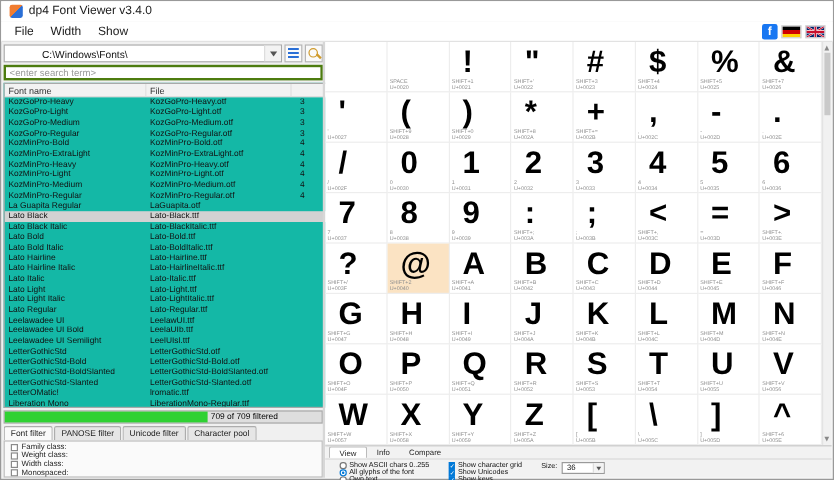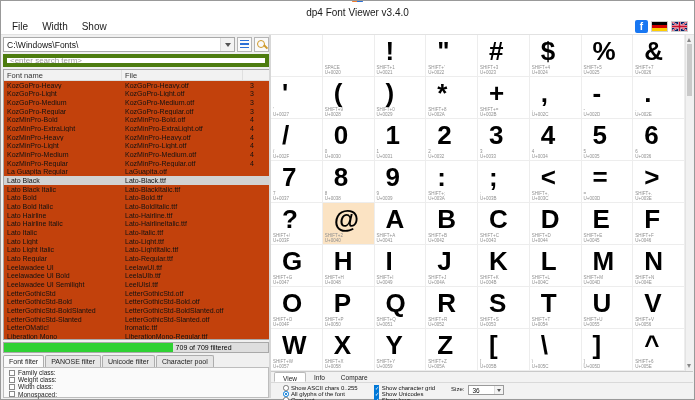--- a/index.html
+++ b/index.html
@@ -1,49 +1,49 @@
 <!DOCTYPE html>
 <html><head>
 <meta charset="utf-8">
 <style>
   * { margin:0; padding:0; box-sizing:border-box; }
   html,body { width:695px; height:400px; overflow:hidden; }
   body { font-family:"Liberation Sans", sans-serif; background:#f0f0f0; position:relative; }
   .window { position:absolute; inset:0; border:1px solid #999; background:#f0f0f0; }
 
   
-  .titlebar { position:absolute; top:0; left:0; right:0; height:17px; background:#fff; display:flex; align-items:center; gap:5px; padding-left:20px;flex-direction:column; }
+  .titlebar { position:absolute; top:0; left:0; right:0; height:17px; background:#fff; display:flex; align-items:center; gap:5px; padding-left:7px; }
   .app-icon { width:11px; height:11px; border-radius:2px; background:linear-gradient(135deg,#f07c30 0 50%,#2a6fd6 50% 100%); }
   .title-text { font-size:10px; color:#1a1a1a; }
   .menubar { position:absolute; top:17px; left:0; right:0; height:17px; background:#fff; border-bottom:1px solid #e2e2e2; display:flex; align-items:center; padding:0 4px; }
   .menu-items { display:flex; }
   .menu-item { font-size:10px; color:#1a1a1a; padding:2px 7px; }
   .menubar-right { margin-left:auto; display:flex; align-items:center; gap:3px; padding-right:2px; }
   .fb-icon { width:13px; height:13px; border-radius:2px; background:#1877f2; color:#fff; font-size:10px; font-weight:bold; text-align:center; line-height:13px; }
   .fb-icon::after { content:"f"; }
   .flag { width:17px; height:11px; border:1px solid #cfcfcf; display:block; }
   .flag-de { background:linear-gradient(#000 0 33%,#d00000 33% 66%,#ffce00 66% 100%); }
 
   
   .left { position:absolute; top:36px; left:2px; width:266px; height:362px; }
   .path-row { position:absolute; top:0; left:0; width:266px; height:15px; display:flex; gap:2px; }
-  .path-combo { width:232px; height:15px; border:1px solid #a9a9a9; background:#fff; display:flex; align-items:center; }
+  .path-combo { width:232px; height:15px; border:1px solid #a9a9a9; background:#fff; display:flex; align-items:center;padding-left:28px; }
   .path-text { flex:1; font-size:8.5px; padding-left:3px; color:#111; white-space:nowrap; overflow:hidden; }
   .combo-btn { width:14px; height:13px; background:#f3f3f3; border-left:1px solid #ddd; display:flex; align-items:center; justify-content:center; }
   .chevron { width:0; height:0; border-left:3px solid transparent; border-right:3px solid transparent; border-top:4px solid #555; }
   .tool-btn { width:15px; height:15px; border:1px solid #b5b5b5; background:#fafafa; display:flex; align-items:center; justify-content:center; }
   .list-icon { width:9px; height:9px; background:repeating-linear-gradient(#2a6fd6 0 1.5px, transparent 1.5px 3.5px); }
   .mag-icon { position:relative; width:10px; height:10px; }
   .mag-icon::before { content:""; position:absolute; left:0; top:0; width:6px; height:6px; border:1.6px solid #cf9a2b; border-radius:50%; }
   .mag-icon::after { content:""; position:absolute; right:0.5px; bottom:0.5px; width:4.5px; height:1.8px; background:#cf9a2b; transform:rotate(45deg); transform-origin:right bottom; }
 
-  .search-box { position:absolute; top:17px; left:0; width:266px; height:13px; border:4px solid #4d7c0f; background:#fff; font-size:8px; color:#111; padding:0 3px; font-family:"Liberation Sans",sans-serif; outline:none; }
+  .search-box { position:absolute; top:17px; left:0; width:266px; height:13px; border:2px solid #4d7c0f; background:#fff; font-size:8px; color:#111; padding:0 3px; font-family:"Liberation Sans",sans-serif; outline:none; }
   .search-box::placeholder { color:#9a9a9a; }
 
-  .font-table { position:absolute; top:32px; left:0; width:296px; height:271px; border:1px solid #a9a9a9; background:#c2410c; }
+  .font-table { position:absolute; top:32px; left:0; width:296px; height:271px; border:1px solid #a9a9a9; background:#14b8a6; }
   .ft-header { display:flex; height:11px; background:#f2f2f2; border-bottom:1px solid #dcdcdc; }
   .ft-h { font-size:7.5px; color:#333; padding:1px 0 0 3px; border-right:1px solid #e0e0e0; }
   .h-name { width:118px; } .h-file { width:121px; } .h-count { width:15px; border-right:none; }
   .ft-body { position:absolute; top:11px; left:0; right:10px; bottom:0; overflow:hidden; }
   .ft-row { display:flex; height:8.66px; align-items:center; }
   .ft-row.selected { background:#d2d2d2; }
   .ft-row span { font-size:7px; color:#111; white-space:nowrap; overflow:hidden; }
   .c-name { width:118px; padding-left:3px; } .c-file { width:121px; padding-left:3px; }
   .c-count { width:14px; text-align:right; padding-right:3px; }
   .ft-scroll { position:absolute; top:11px; right:0; bottom:0; width:10px; background:#f1f1f1; border-left:1px solid #e0e0e0; }

